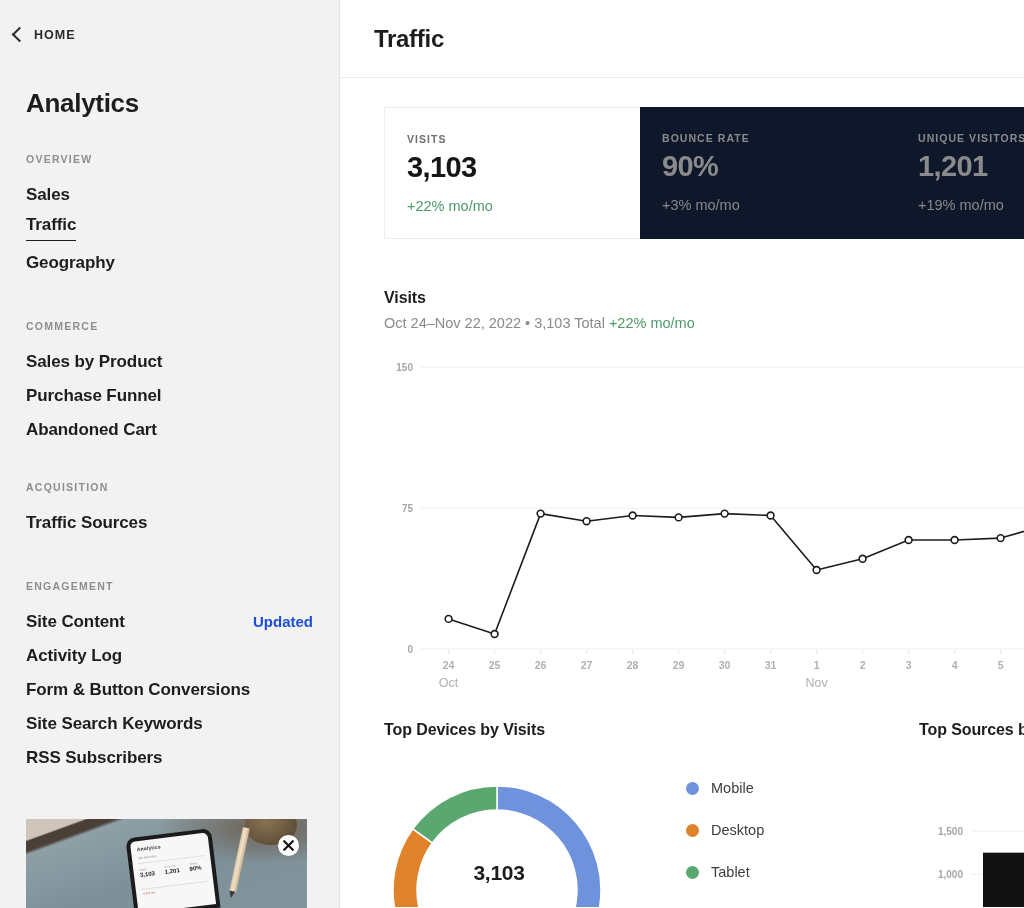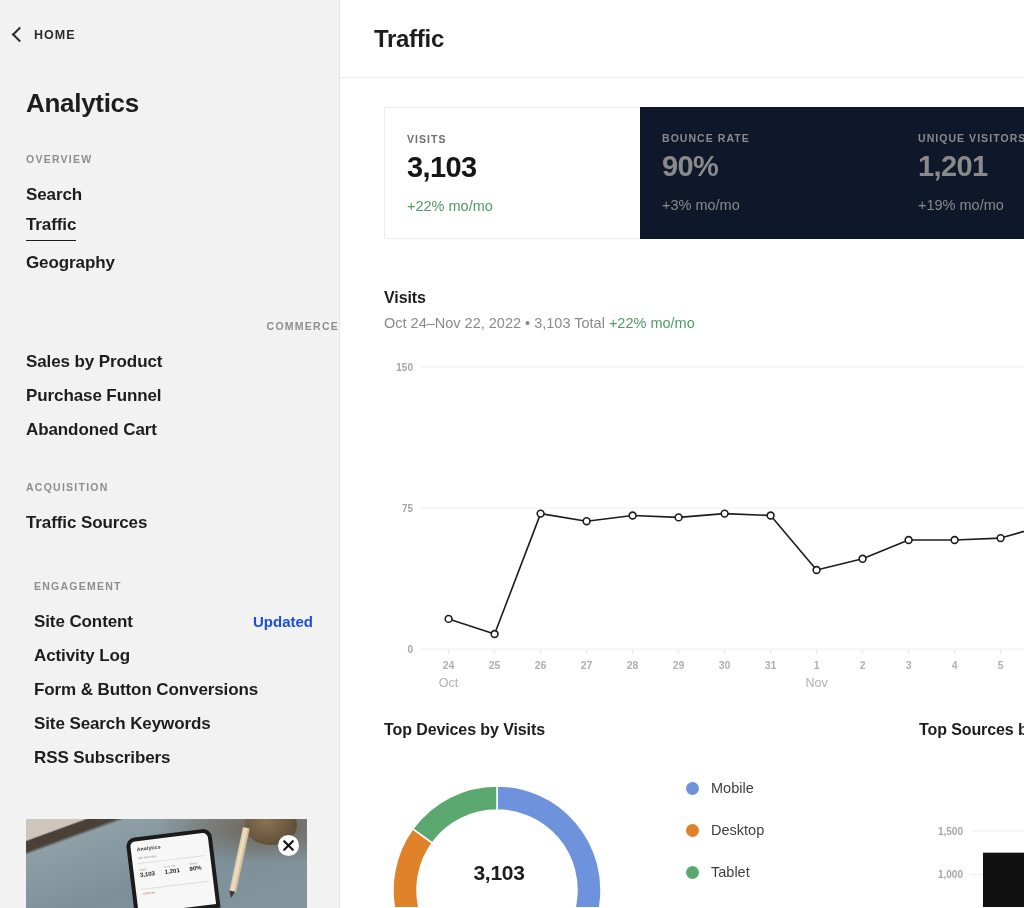--- a/index.html
+++ b/index.html
@@ -61,23 +61,23 @@
   .nav-item.active .lbl {
     border-bottom: 1.6px solid #1d1d1d;
     line-height: 26px;
     padding-bottom: 2px;
   }
   .nav-badge {
     font-size: 15px; color: #1d4ed8; font-weight: 700;
     line-height: 34px;
     text-align: center;
   }
-  .group.g-commerce { margin-top: 40px; text-align: right; }
+  .group.g-commerce { margin-top: 40px; }
   .group.g-acq { }
-  .group.g-eng { margin-top: 40px; margin-left: 8px; }
+  .group.g-eng { margin-top: 40px; }
 
   
   .promo {
     position: absolute; left: 26px; top: 819px;
     width: 281px; height: 89px;
     overflow: hidden;
     background: #7d9099;
   }
   .promo-img { position: absolute; inset: 0; }
   .promo-bg {
@@ -203,21 +203,21 @@
     <div class="home-link">
       <span class="chev"></span>
       <span class="home-label">HOME</span>
     </div>
 
     <div class="side-title">Analytics</div>
 
     <div class="group g-overview">
       <div class="group-label">OVERVIEW</div>
       <div class="nav-item">
-        <span class="lbl">Search</span>
+        <span class="lbl">Sales</span>
       </div>
       <div class="nav-item active">
         <span class="lbl">Traffic</span>
       </div>
       <div class="nav-item">
         <span class="lbl">Geography</span>
       </div>
     </div>
 
     <div class="group g-commerce">

